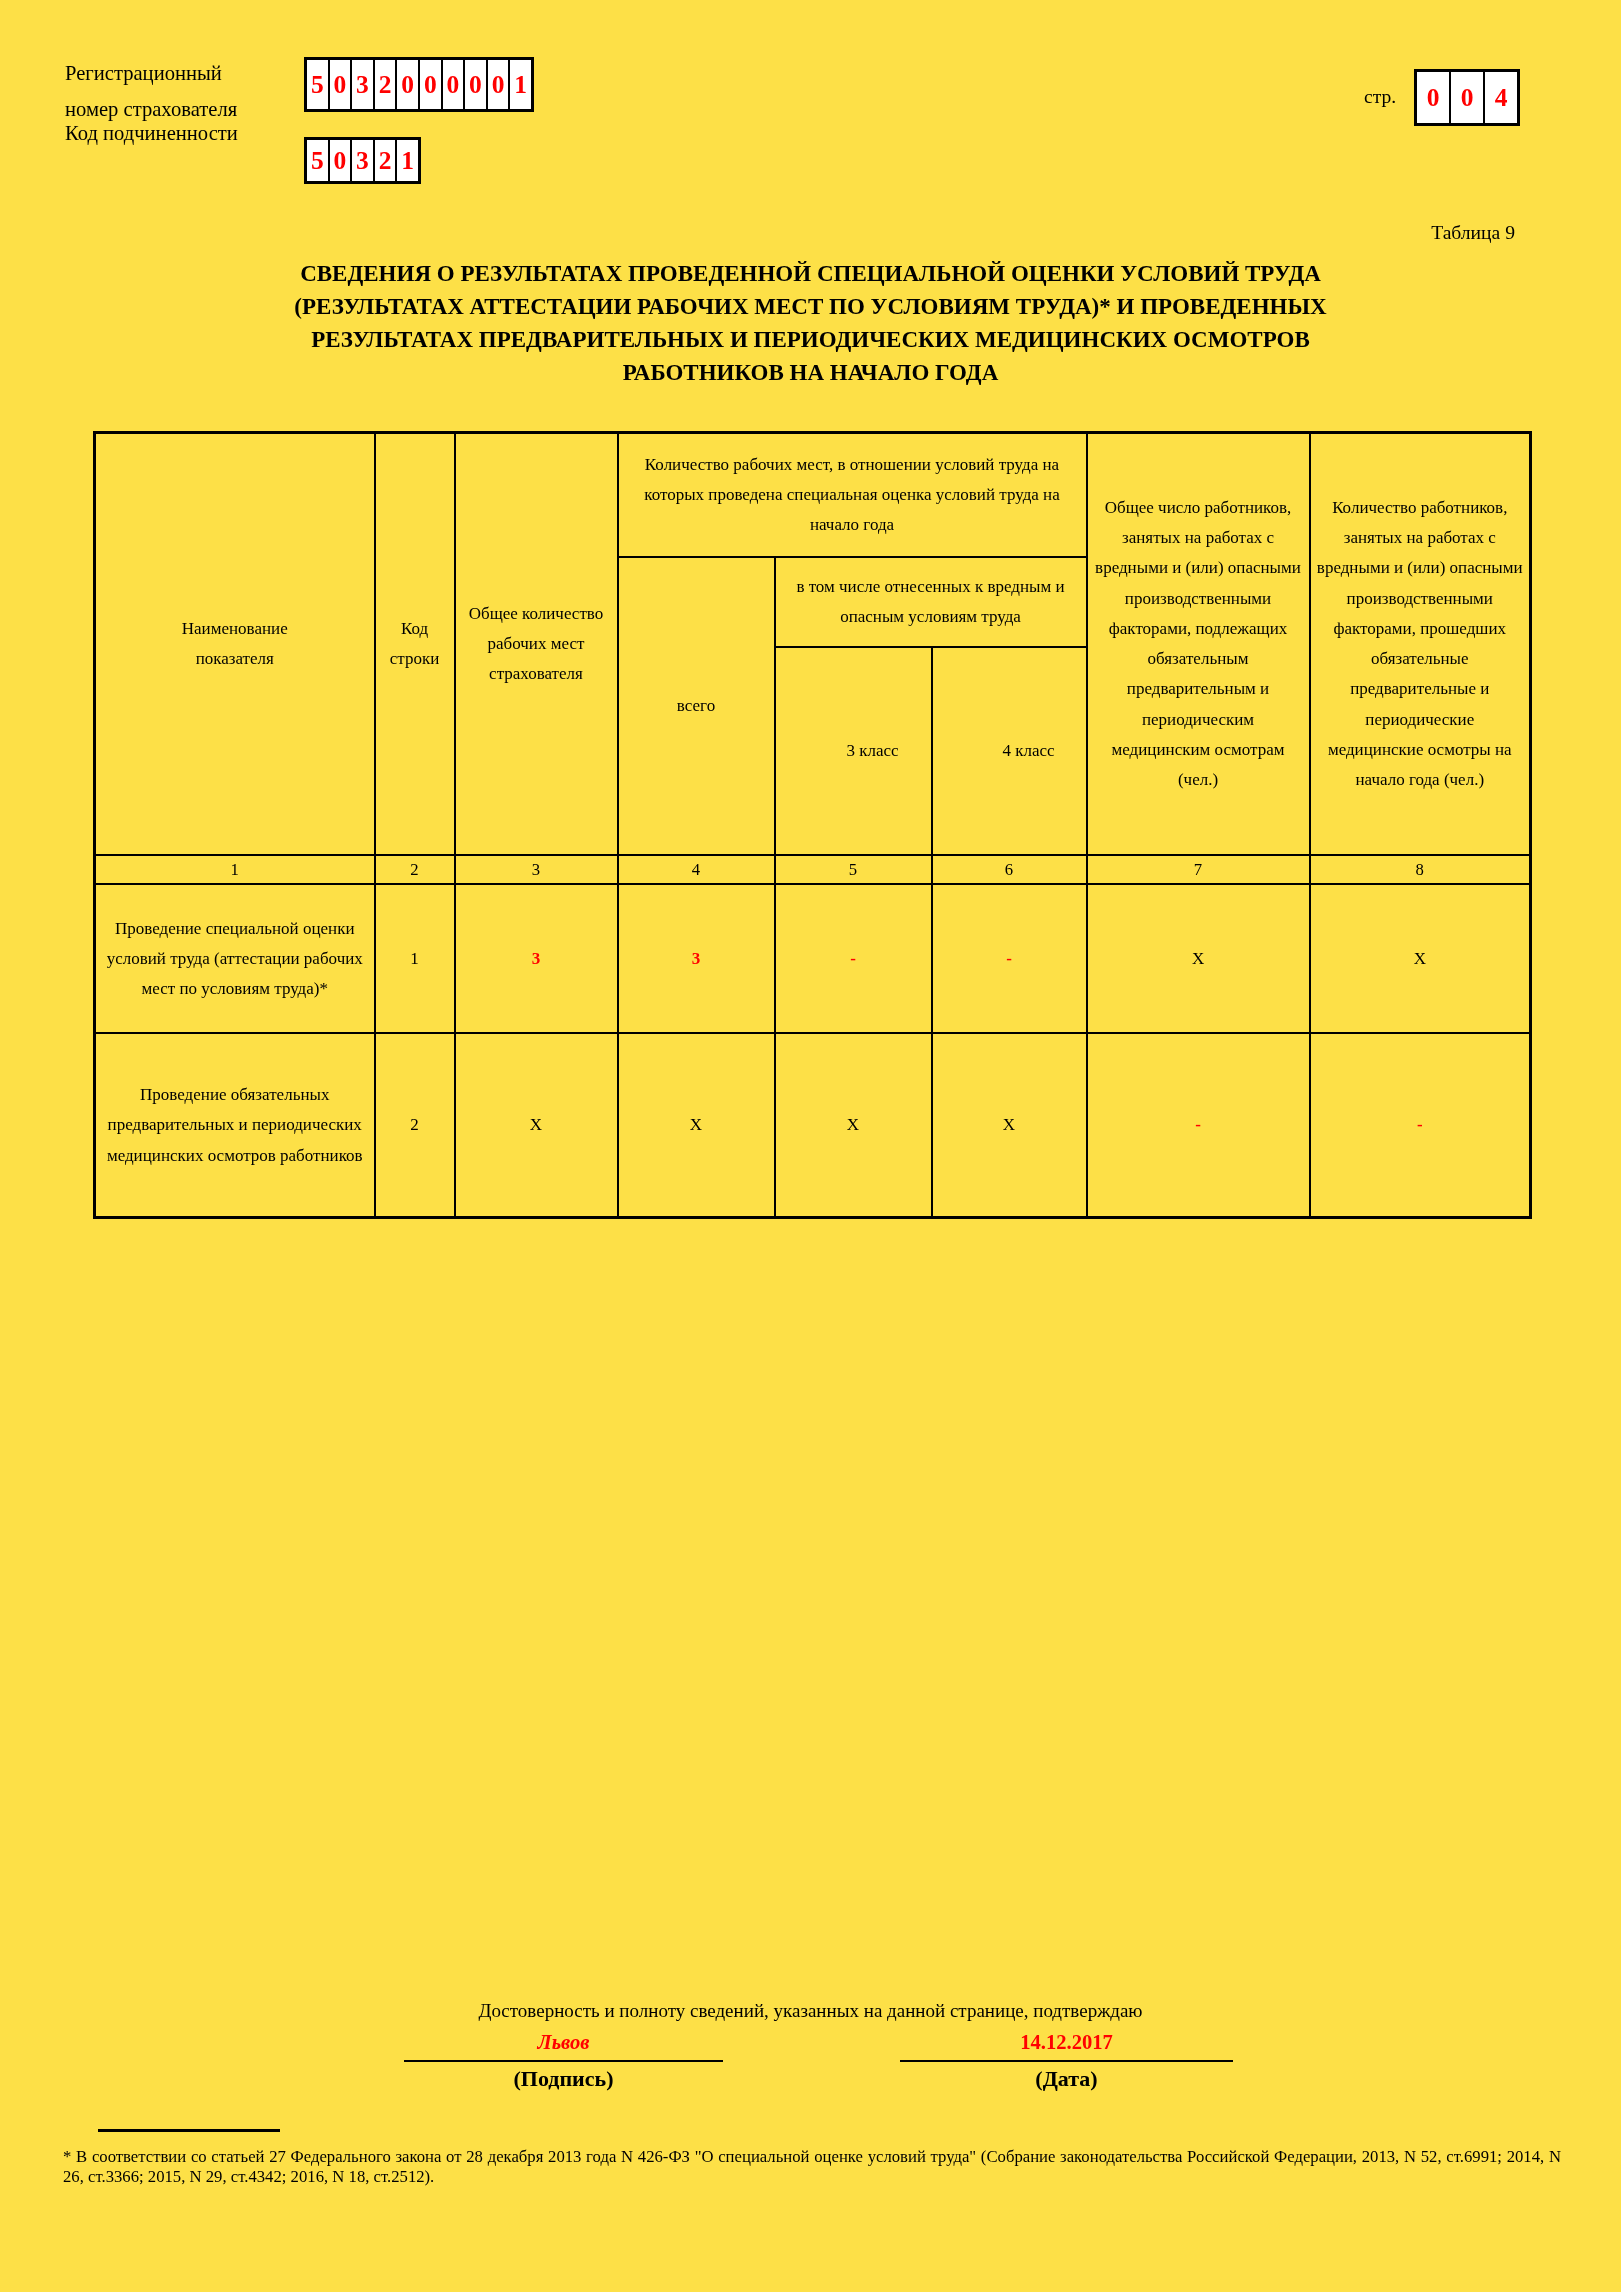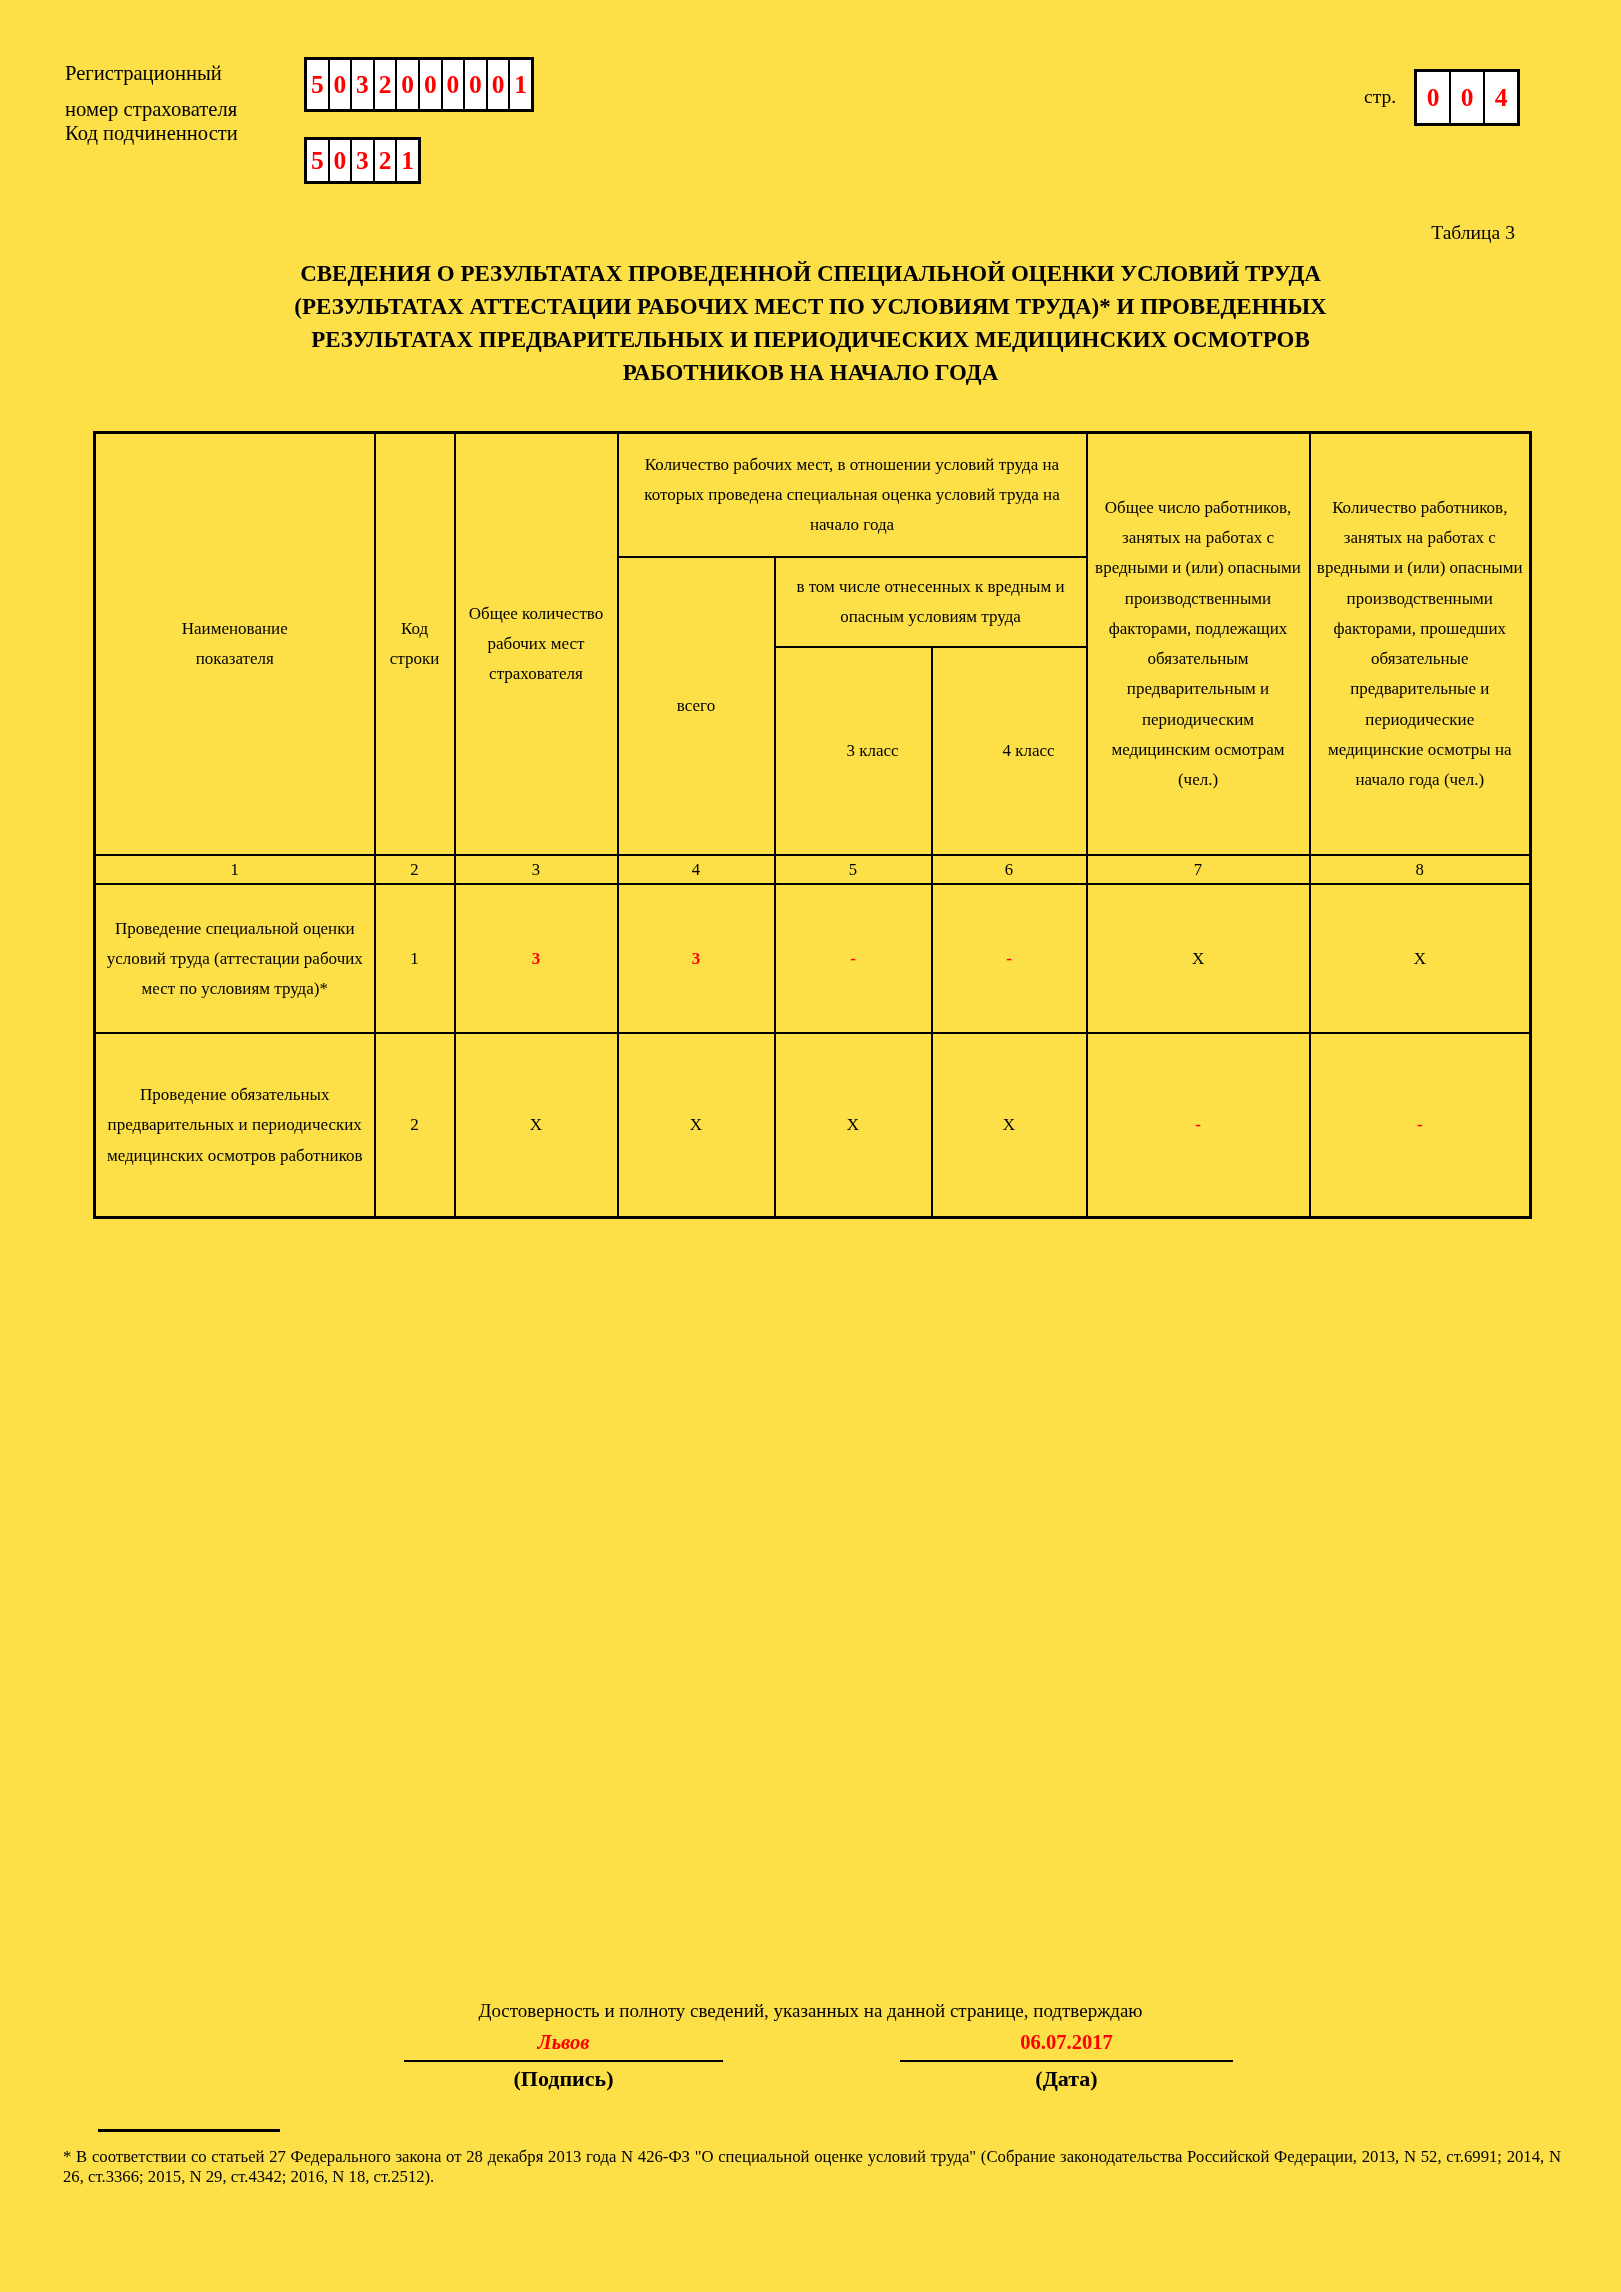--- a/index.html
+++ b/index.html
@@ -94,21 +94,21 @@
     <div class="digit-cell">1</div>
   </div>
 
   <div class="str-label">стр.</div>
   <div class="digit-row page-boxes">
     <div class="digit-cell">0</div>
     <div class="digit-cell">0</div>
     <div class="digit-cell">4</div>
   </div>
 
-  <div class="tablica">Таблица 3</div>
+  <div class="tablica">Таблица 9</div>
   <div class="title">
     <div>СВЕДЕНИЯ О РЕЗУЛЬТАТАХ ПРОВЕДЕННОЙ СПЕЦИАЛЬНОЙ ОЦЕНКИ УСЛОВИЙ ТРУДА</div>
     <div>(РЕЗУЛЬТАТАХ АТТЕСТАЦИИ РАБОЧИХ МЕСТ ПО УСЛОВИЯМ ТРУДА)* И ПРОВЕДЕННЫХ</div>
     <div>РЕЗУЛЬТАТАХ ПРЕДВАРИТЕЛЬНЫХ И ПЕРИОДИЧЕСКИХ МЕДИЦИНСКИХ ОСМОТРОВ</div>
     <div>РАБОТНИКОВ НА НАЧАЛО ГОДА</div>
   </div>
 
   <table class="main">
     <colgroup>
       <col style="width:280px">
@@ -176,21 +176,21 @@
 
   <div class="sig-block sig-pos">
     <div class="line-value">
       <span class="sig-value">Львов</span>
     </div>
     <div class="sig-label">(Подпись)</div>
   </div>
 
   <div class="sig-block date-pos">
     <div class="line-value">
-      <span class="date-value">06.07.2017</span>
+      <span class="date-value">14.12.2017</span>
     </div>
     <div class="sig-label">(Дата)</div>
   </div>
 
   <div class="footnote-rule"></div>
   <div class="footnote">* В соответствии со статьей 27 Федерального закона от 28 декабря 2013 года N 426-ФЗ "О специальной оценке условий труда" (Собрание законодательства Российской Федерации, 2013, N 52, ст.6991; 2014, N 26, ст.3366; 2015, N 29, ст.4342; 2016, N 18, ст.2512).</div>
 
 </div>
 
 

